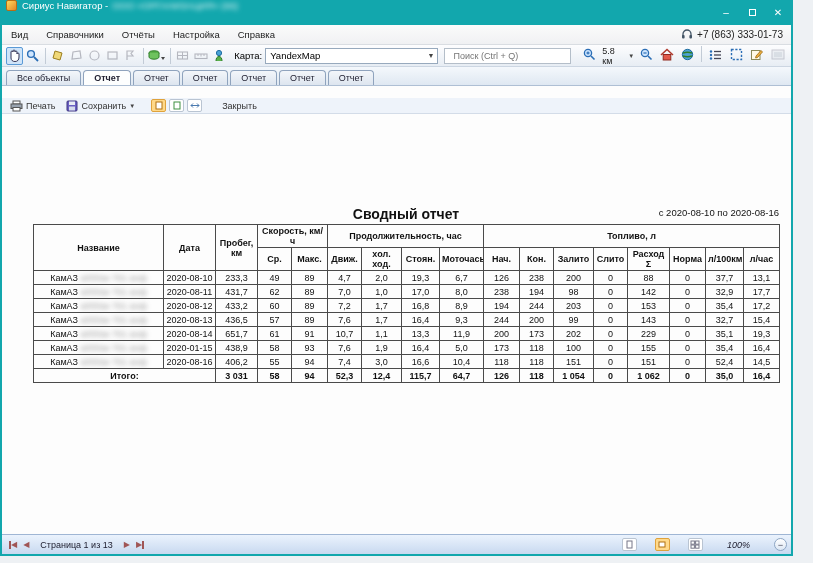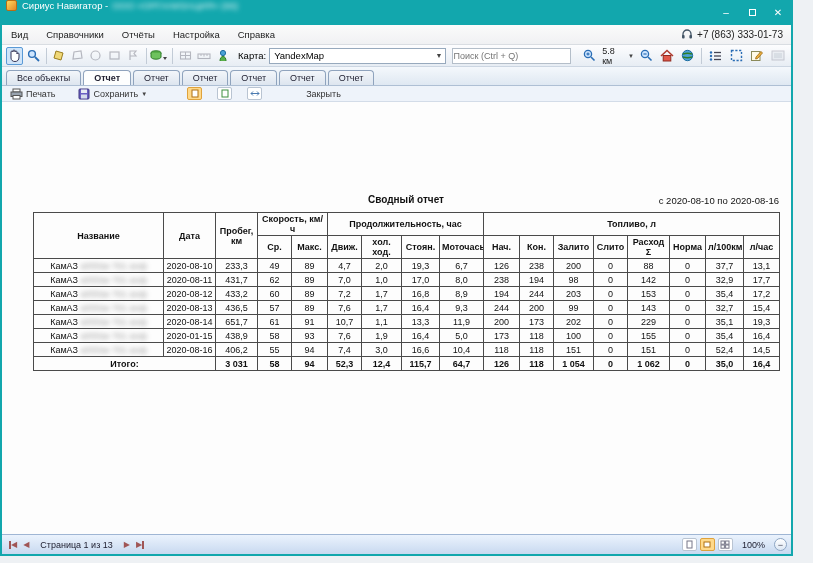--- a/index.html
+++ b/index.html
@@ -21,53 +21,53 @@
   .menu-item { padding:0 9px; height:100%; display:flex; align-items:center; cursor:default; }
   .menu-right { margin-left:auto; display:flex; gap:4px; padding-right:8px; font-size:10px; color:#222; }
   
   .toolbar { height:22px; background:linear-gradient(#fdfdfe,#e7edf4); border-bottom:1px solid #ccd6e2; display:flex; align-items:center; padding:0 3px; flex:0 0 auto; font-size:9.5px; }
   .tb { width:20px; height:18px; display:flex; align-items:center; justify-content:center; border-radius:2px; margin:0 1px; }
   .tb.sel { border:1px solid #5a9ad6; background:#cfe4f9; }
   .tb.dis { opacity:.35; }
   .tbsep { width:1px; height:16px; background:#c2cbd6; margin:0 3px; }
   .combo { width:212px; height:16px; background:#fff; border:1px solid #97a9bd; display:flex; align-items:center; font-size:9.5px; padding-left:4px; position:relative; margin-left:3px; }
   .combo .caret { position:absolute; right:3px; font-size:7px; color:#444; }
-  .searchbox { width:140px; height:16px; border:1px solid #b4bec9; background:#fff; font-size:9px; color:#9a9a9a; padding-left:0; margin-left:6px; font-family:"Liberation Sans",sans-serif; }
-  .tb-right { margin-left:8px; display:flex; align-items:center; }
+  .searchbox { width:140px; height:16px; border:1px solid #b4bec9; background:#fff; font-size:9px; color:#9a9a9a; padding-left:8px; margin-left:6px; font-family:"Liberation Sans",sans-serif; }
+  .tb-right { margin-left:8px; display:flex; align-items:flex-start; }
   .scale-box { display:flex; align-items:center; font-size:9px; color:#222; margin:0 2px; }
   
   .tabbar { height:19px; background:linear-gradient(#f4f8fc,#dfe8f2); display:flex; align-items:flex-end; padding:2px 4px 0 4px; gap:2px; flex:0 0 auto; border-bottom:1px solid #aebfd4; }
   .tab { font-size:9px; color:#223; padding:2px 10px 2px 10px; border:1px solid #8fa3bd; border-bottom:none; border-radius:4px 4px 0 0; background:linear-gradient(#f3f6fa,#dde5ef); cursor:pointer; white-space:nowrap;text-align:right; }
   .tab.active { background:#fdfefe; font-weight:bold; position:relative; top:0; }
   
-  .rtoolbar { height:16px; background:#eef3fa; border-bottom:1px solid #d3dce8; display:flex; align-items:center; font-size:9px; color:#333; padding-left:4px; gap:15px; flex:0 0 auto; }
+  .rtoolbar { height:16px; background:#eef3fa; border-bottom:1px solid #d3dce8; display:flex; align-items:center; font-size:9px; color:#333; padding-left:4px; gap:3px; flex:0 0 auto;margin-top:12px; }
   .rbtn { display:flex; align-items:center; gap:3px; padding:0 4px; height:14px; cursor:pointer; }
   .mini { width:15px; height:13px; border:1px solid #b9c4d2; background:#fff; display:flex; align-items:center; justify-content:center; border-radius:2px; }
   .mini.on { background:#ffd98a; border-color:#dfa23c; }
   .caret-s { font-size:6px; color:#444; }
   
   .content { flex:1 1 auto; background:#fdfdfd; position:relative; overflow:hidden; }
   .report { position:absolute; left:31px; top:92px; width:746px; }
   .report-head { position:relative; height:16px; margin-bottom:2px; }
-  .report-title { position:absolute; left:0; right:0; text-align:center; font-size:10px; font-weight:bold; color:#111; }
+  .report-title { position:absolute; left:0; right:0; text-align:center; font-size:14px; font-weight:bold; color:#111; }
   .report-period { position:absolute; right:0; top:1px; font-size:9.5px; color:#111; }
   table.rep { border-collapse:collapse; table-layout:fixed; width:746px; font-size:9px; color:#111; }
   table.rep th, table.rep td { border:1px solid #4a4a4a; padding:1px 2px; overflow:hidden; }
   table.rep th { font-weight:bold; height:15px; }
   table.rep td { text-align:center; height:14px; white-space:nowrap; }
   td.c-name { text-align:left; padding-left:3px; }
   td.c-name .blur { color:#8d8d8d; }
   tr.total td { font-weight:bold; }
   td.t-label { text-align:right; padding-right:4px; }
   
   .statusbar { height:20px; background:linear-gradient(#ebf3fd,#c8d9f0); border-top:1px solid #9fb6d4; display:flex; align-items:center; font-size:9px; color:#333; padding:0 4px; flex:0 0 auto; }
   .nav-btn { display:flex; align-items:center; margin:0 3px; color:#a05656; font-size:8px; cursor:pointer; }
   .nav-bar { width:2px; height:8px; background:#a05656; }
   .page-text { margin:0 8px; color:#223; }
-  .sb-right { margin-left:auto; display:flex; align-items:center; gap:3px; }
+  .sb-right { margin-left:auto; display:flex; align-items:center; gap:18px;font-style:italic; }
   .zoom-pct { margin:0 6px; color:#223; }
   .minus-btn { width:13px; height:13px; border-radius:50%; border:1px solid #8ea6c4; background:linear-gradient(#fff,#dce7f4); display:flex; align-items:center; justify-content:center; font-size:9px; color:#445; cursor:pointer; }
   svg { display:block; }
 </style>
 </head>
 <body>
 
 <div class="window">
 
   <div class="titlebar">

